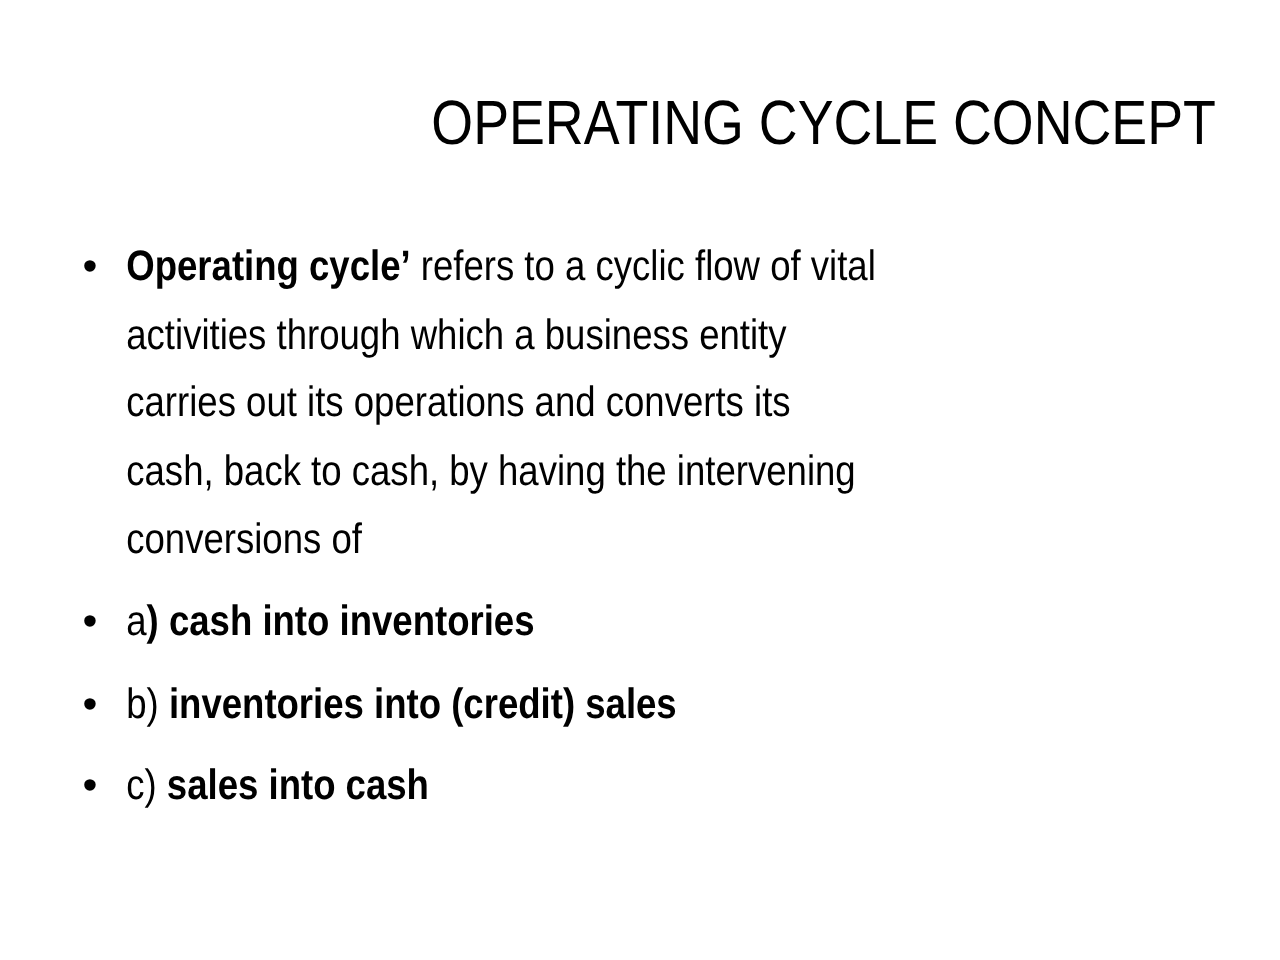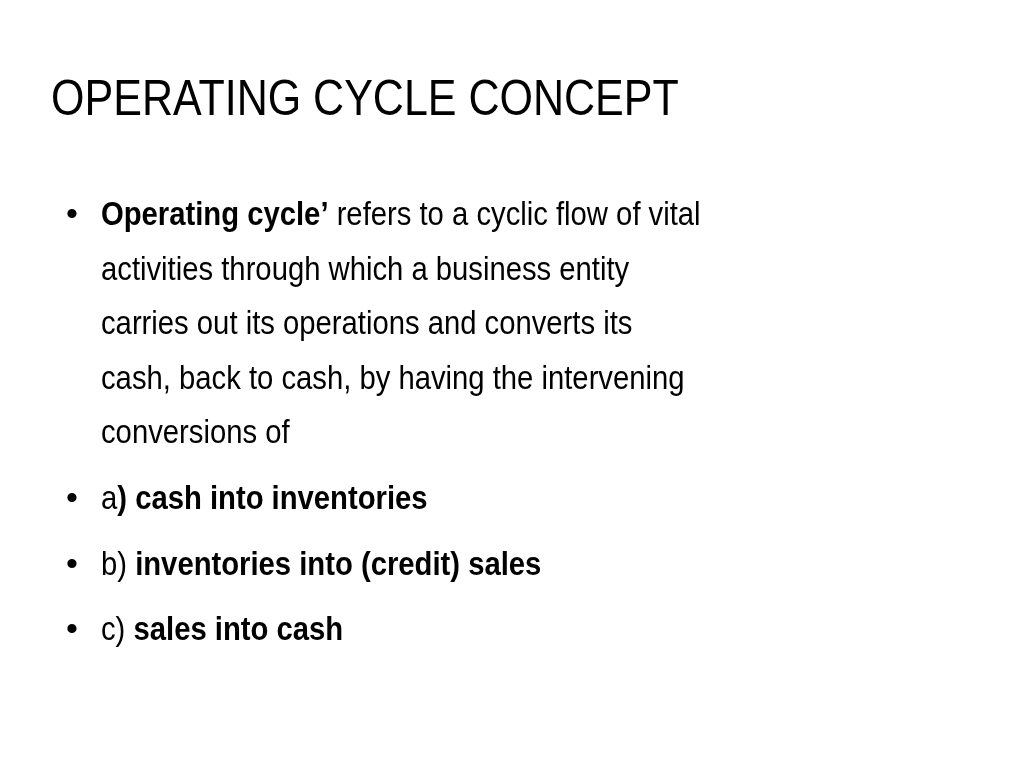--- a/index.html
+++ b/index.html
@@ -16,21 +16,21 @@
       height: 768px;
       background: #ffffff;
       color: #000000;
       font-family: "Liberation Sans", "DejaVu Sans", sans-serif;
     }
     .title {
       position: absolute;
       left: 0;
       top: 58px;
       width: 1024px;
-      text-align: left;
+      text-align: right;
       font-size: 50px;
       line-height: 80px;
       white-space: nowrap;
     }
     .title span {
       display: inline-block;
       transform: scaleX(0.86);
       transform-origin: center;
     }
     .bullet {

